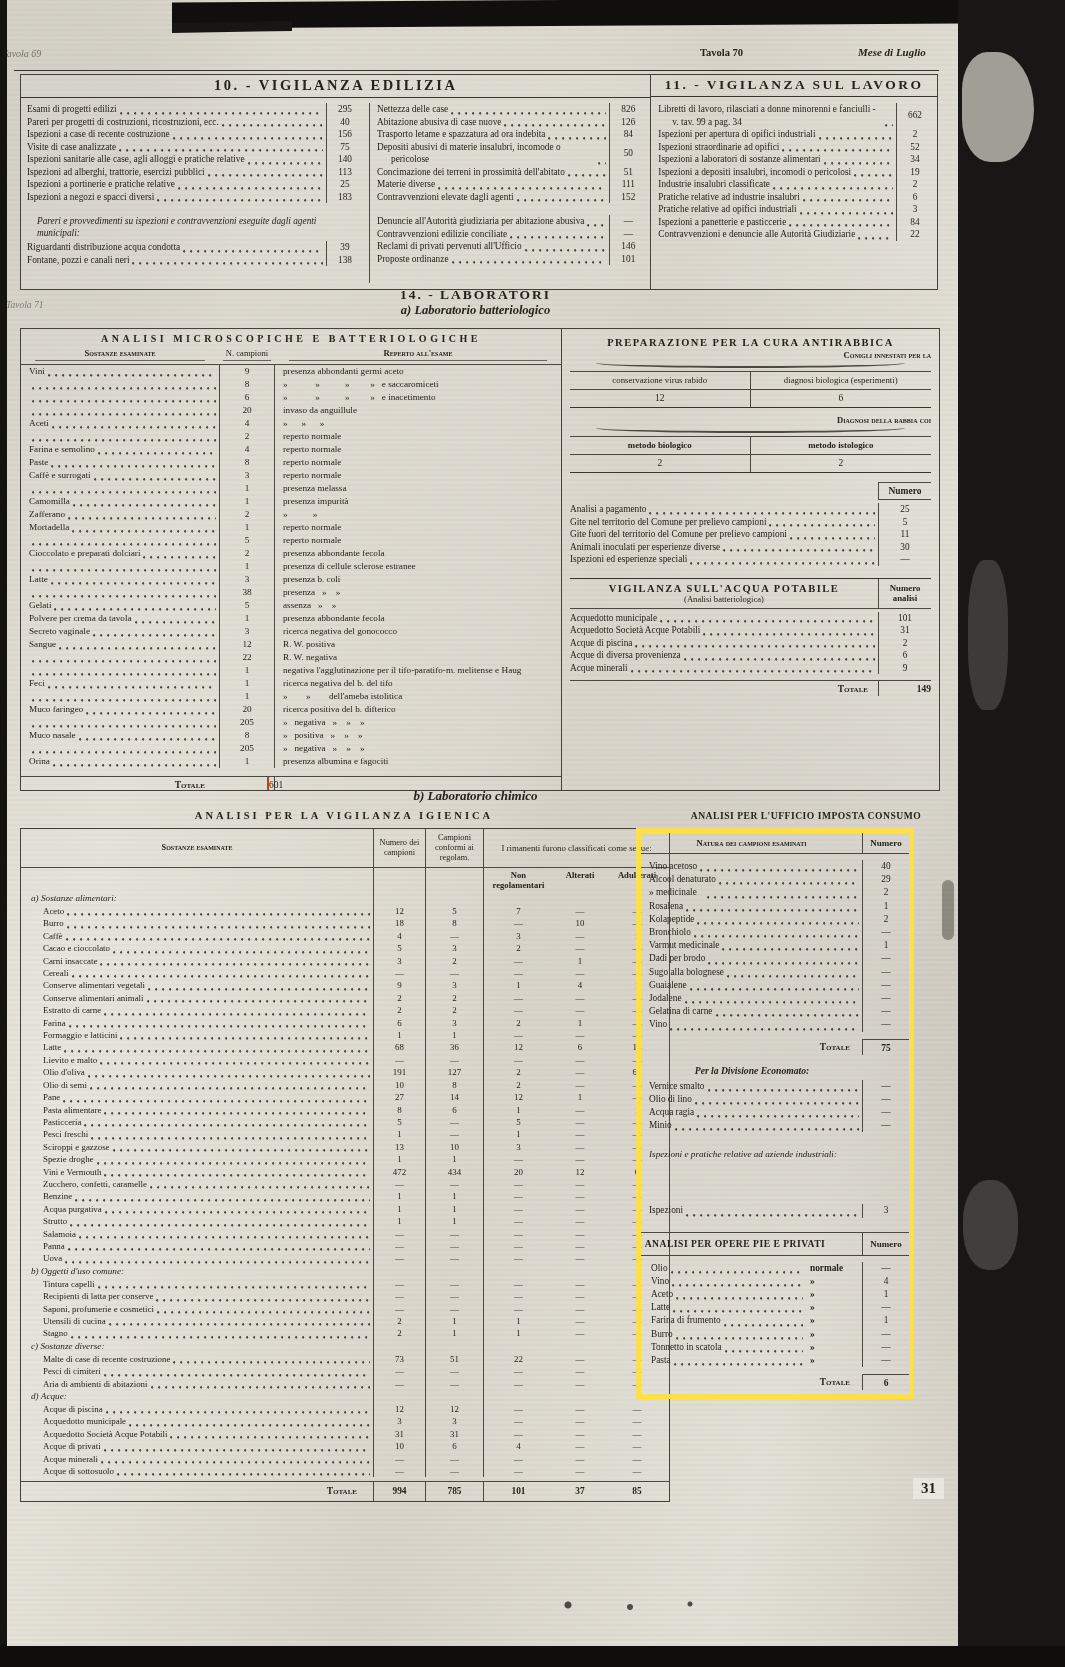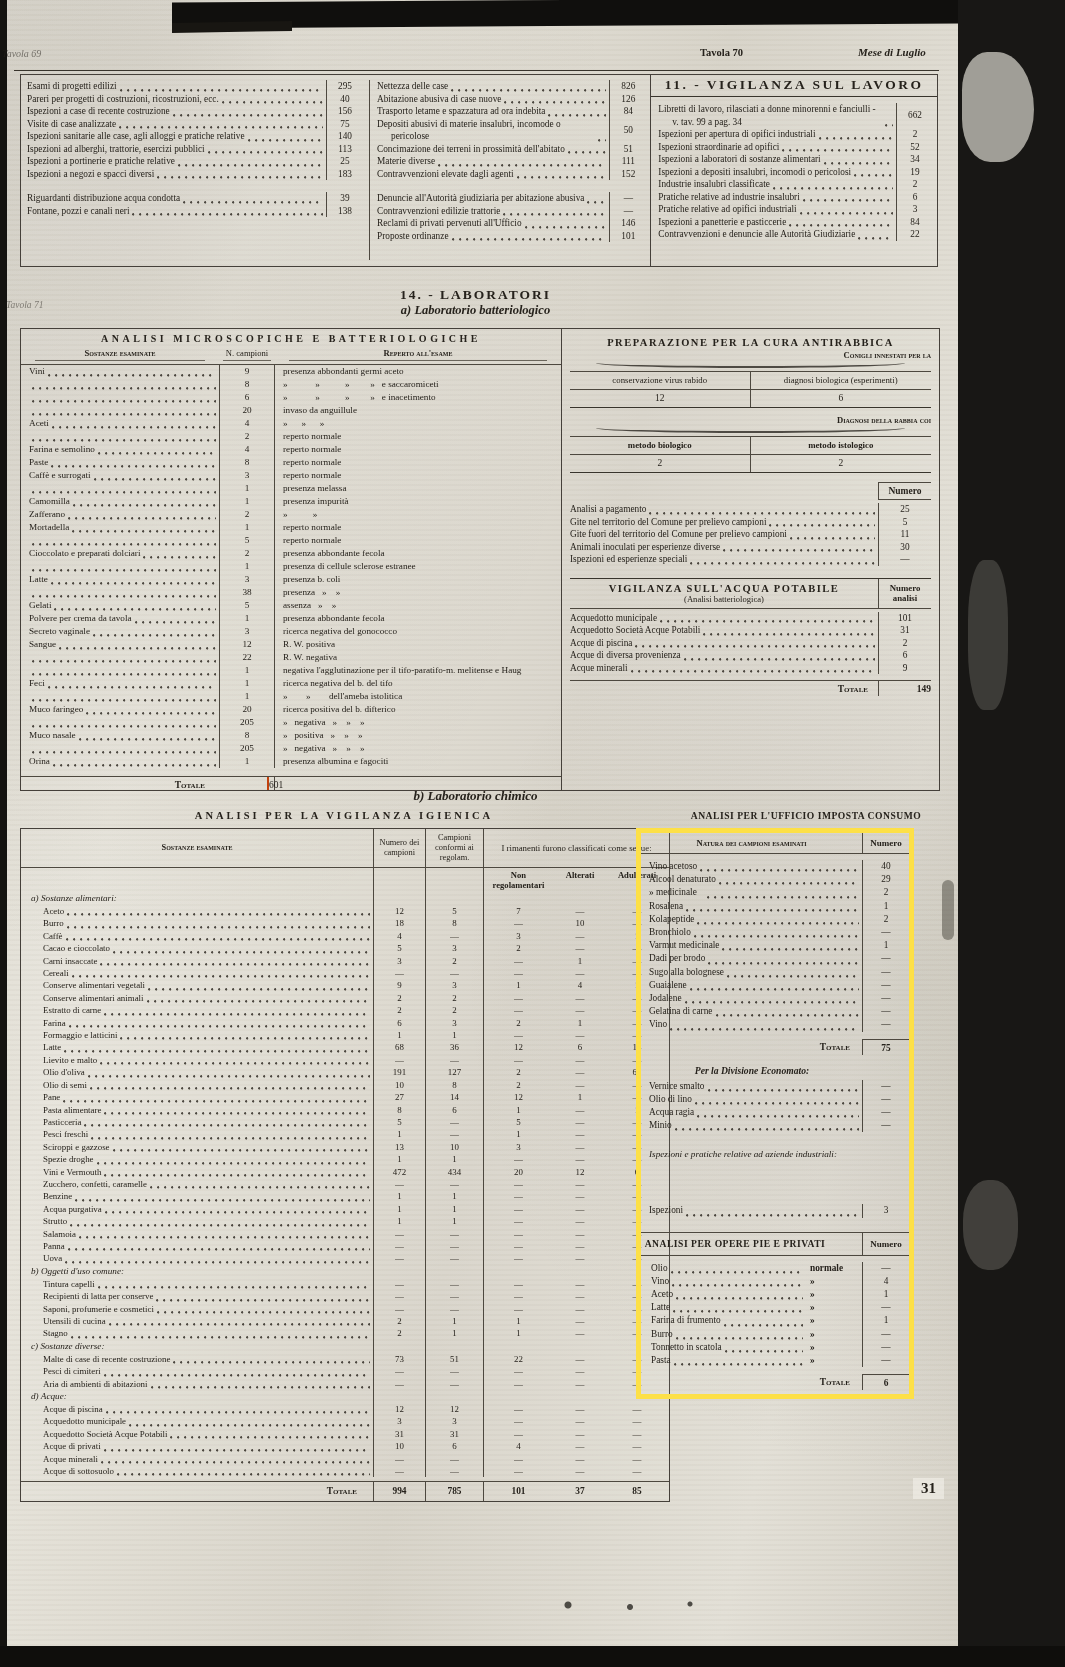--- a/index.html
+++ b/index.html
@@ -177,20 +177,21 @@
   <div class="artifact bottom-marks"></div>
   <div class="artifact fold-smudge"></div>
 
   <div class="hdr-left">Tavola 69</div>
   <div class="hdr-center">Tavola 70</div>
   <div class="hdr-right">Mese di Luglio</div>
   <div class="hdr-rule"></div>
 
   <div class="toptables">
     <div class="ttable ed">
+      <div class="ttitle">10. - VIGILANZA EDILIZIA</div>
       <div class="ed-body">
         <div class="ed-colL">
           <div>
 
               <div class="row">
                 <span class="lbl">Esami di progetti edilizi</span>
                 <span class="dots"></span>
                 <span class="val">295</span>
               </div>
 
@@ -230,20 +231,21 @@
                 <span class="val">25</span>
               </div>
 
               <div class="row">
                 <span class="lbl">Ispezioni a negozi e spacci diversi</span>
                 <span class="dots"></span>
                 <span class="val">183</span>
               </div>
             </div>
           <div class="blockgap"></div>
+          <div class="note-it">Pareri e provvedimenti su ispezioni e contravvenzioni eseguite dagli agenti municipali:</div>
           <div>
 
               <div class="row">
                 <span class="lbl">Riguardanti distribuzione acqua condotta</span>
                 <span class="dots"></span>
                 <span class="val">39</span>
               </div>
 
               <div class="row">
                 <span class="lbl">Fontane, pozzi e canali neri</span>
@@ -300,21 +302,21 @@
           <div class="blockgap"></div>
           <div>
 
               <div class="row">
                 <span class="lbl">Denuncie all'Autorità giudiziaria per abitazione abusiva</span>
                 <span class="dots"></span>
                 <span class="val">—</span>
               </div>
 
               <div class="row">
-                <span class="lbl">Contravvenzioni edilizie trattorie</span>
+                <span class="lbl">Contravvenzioni edilizie conciliate</span>
                 <span class="dots"></span>
                 <span class="val">—</span>
               </div>
 
               <div class="row">
                 <span class="lbl">Reclami di privati pervenuti all'Ufficio</span>
                 <span class="dots"></span>
                 <span class="val">146</span>
               </div>
 

